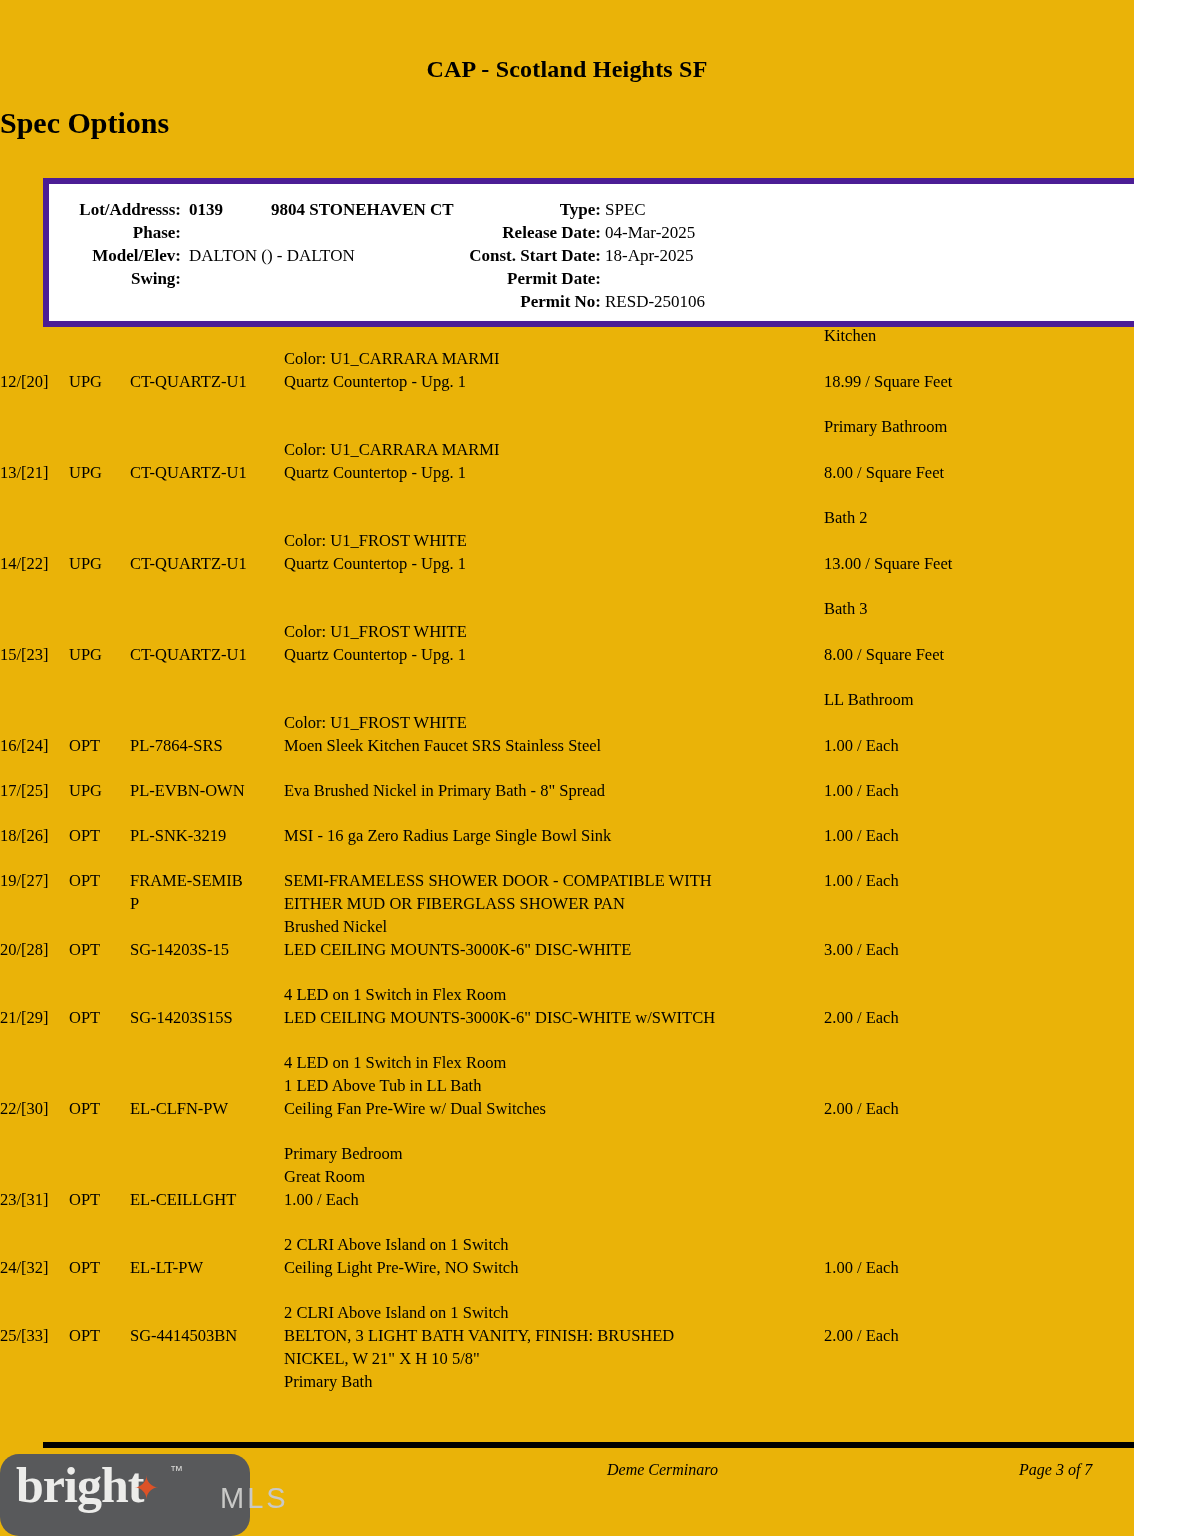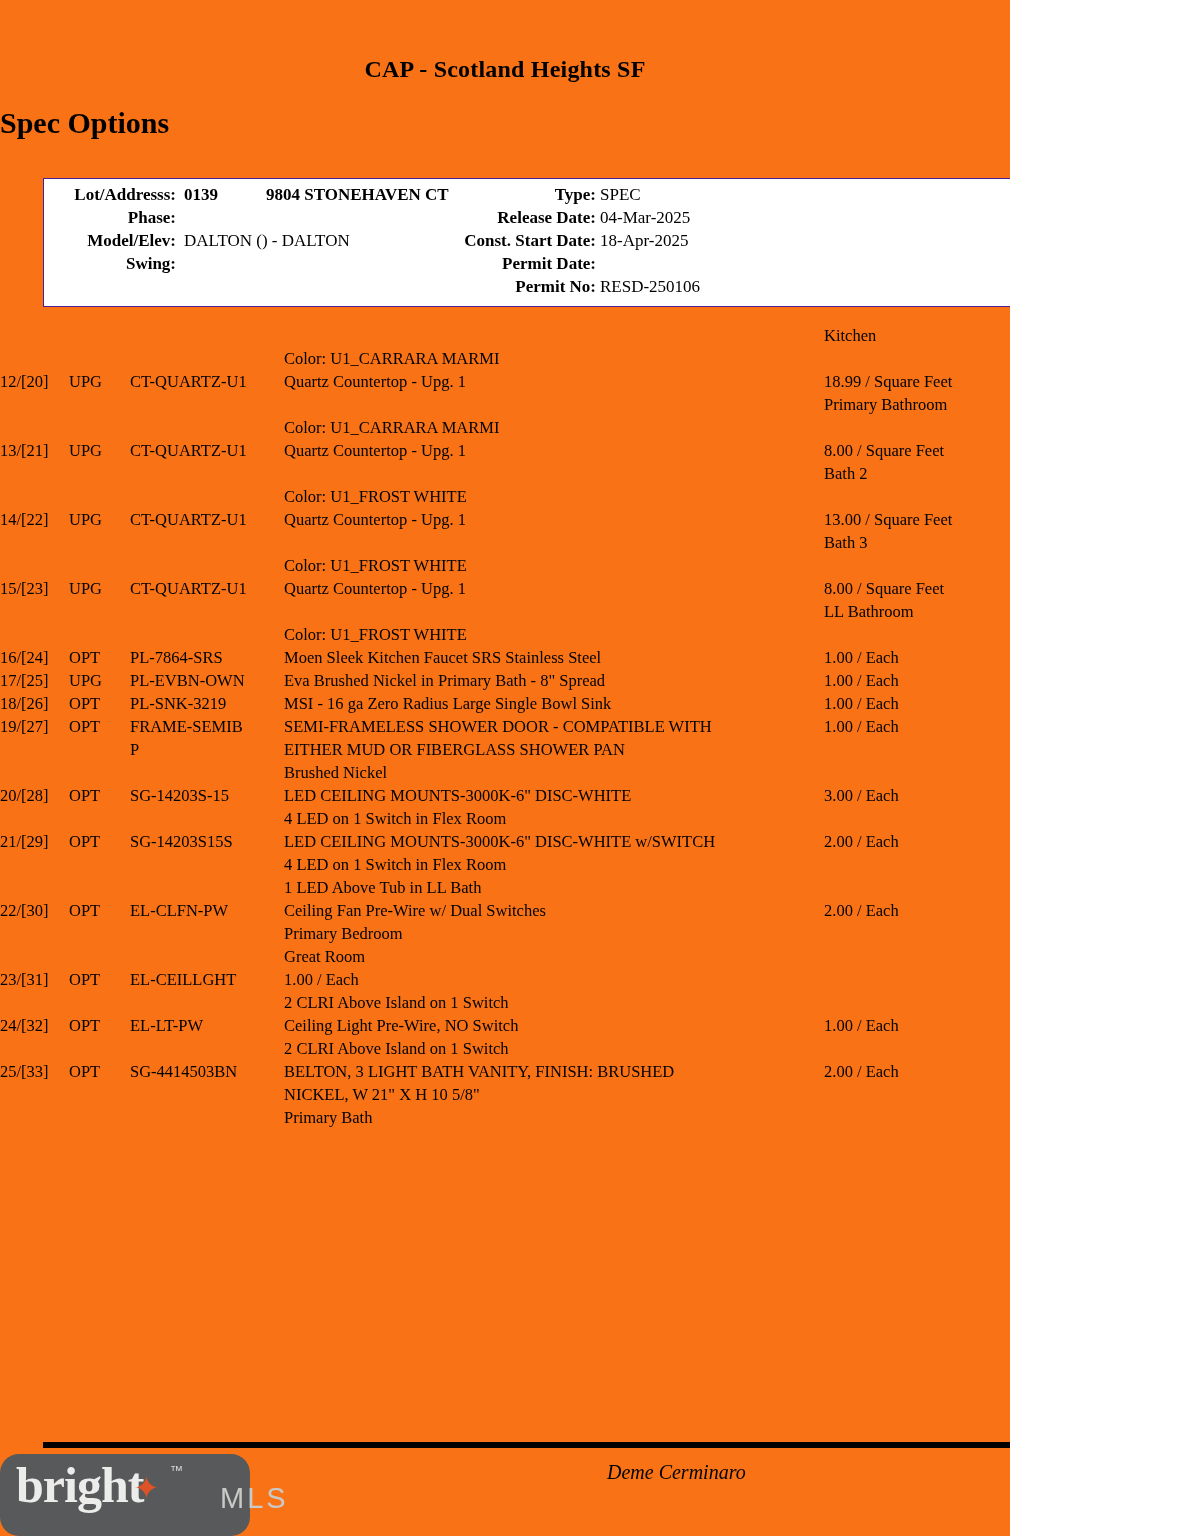--- a/index.html
+++ b/index.html
@@ -1,60 +1,60 @@
 <!DOCTYPE html>
 <html><head>
 <meta charset="utf-8">
 <style>
   html,body { margin:0; padding:0; background:#ffffff; }
   .page {
-    position:relative; width:1010px; height:1536px; background:#f97316;
+    position:relative; width:1134px; height:1536px; background:#eab308;
     font-family:"Liberation Serif", serif; color:#000; overflow:hidden;
   }
   
   .title { margin:0; padding-top:56px; text-align:center; font-size:24px; font-weight:bold; letter-spacing:.2px; }
   .subtitle { margin:23px 0 0 0; text-align:left; font-size:30px; font-weight:bold; }
   
   .info-box {
     position:absolute; left:43px; top:178px; width:1099px; height:123px;
-    border:1px solid #4c1d95; padding-top:4px; background:#fff;
+    border:6px solid #4c1d95; padding-top:14px; background:#fff;
   }
   .info-flex { display:flex; }
   .info-col { font-size:17px; }
   .info-col.left { width:392px; }
   .info-col.right { width:640px; }
   .info-row { display:grid; line-height:23px; }
   .info-col.left  .info-row { grid-template-columns:132px 1fr; column-gap:8px; }
   .info-col.right .info-row { grid-template-columns:160px 1fr; column-gap:4px; }
   .ilabel { font-weight:bold; text-align:right; white-space:nowrap; }
   .ivalue { white-space:nowrap; }
   .ivalue .v1 { display:inline-block; width:82px; }
   .bold { font-weight:bold; }
   
   .spec-table { position:absolute; left:0; top:324px; width:1186px; }
-  .item-block.gap { }
+  .item-block.gap { margin-top:22px; }
   .t-line {
     display:grid; grid-template-columns:69px 61px 154px 540px 300px;
     line-height:23px; font-size:16.5px;
   }
   .c-num, .c-type, .c-code, .c-desc, .c-qty { white-space:nowrap; overflow:visible; }
   
   .footer-rule { position:absolute; left:43px; top:1442px; width:1099px; height:6px; background:#000; }
   .logo-box { position:absolute; left:0; top:1454px; width:250px; height:82px; background:#58595b;border-radius:19px; }
   .logo-word {
     position:absolute; left:16px; top:2px; font-family:"Liberation Serif", serif;
     font-weight:bold; font-size:50px; color:#ececea; letter-spacing:-1px;
   }
   .logo-star { position:absolute; left:133px; top:15px; font-size:32px; color:#dd5227; font-weight:normal; }
   .logo-tm { position:absolute; left:170px; top:9px; font-size:13px; color:#d6d6d4; font-family:"Liberation Sans", sans-serif; }
   .logo-mls {
     position:absolute; left:180px; top:28px; font-family:"Liberation Sans", sans-serif;
     font-size:29px; color:#c9c9c7; letter-spacing:3px; font-weight:400;margin-left:40px;
   }
-  .agent-name { position:absolute; left:607px; top:1461px; font-style:italic; font-size:20px; }
+  .agent-name { position:absolute; left:607px; top:1461px; font-style:italic; font-size:16px; }
   .page-number { position:absolute; left:1019px; top:1461px; font-style:italic; font-size:16px; }
 </style>
 </head>
 <body>
 
 <div class="page">
 
   <h1 class="title">CAP - Scotland Heights SF</h1>
   <h2 class="subtitle">Spec Options</h2>
 

